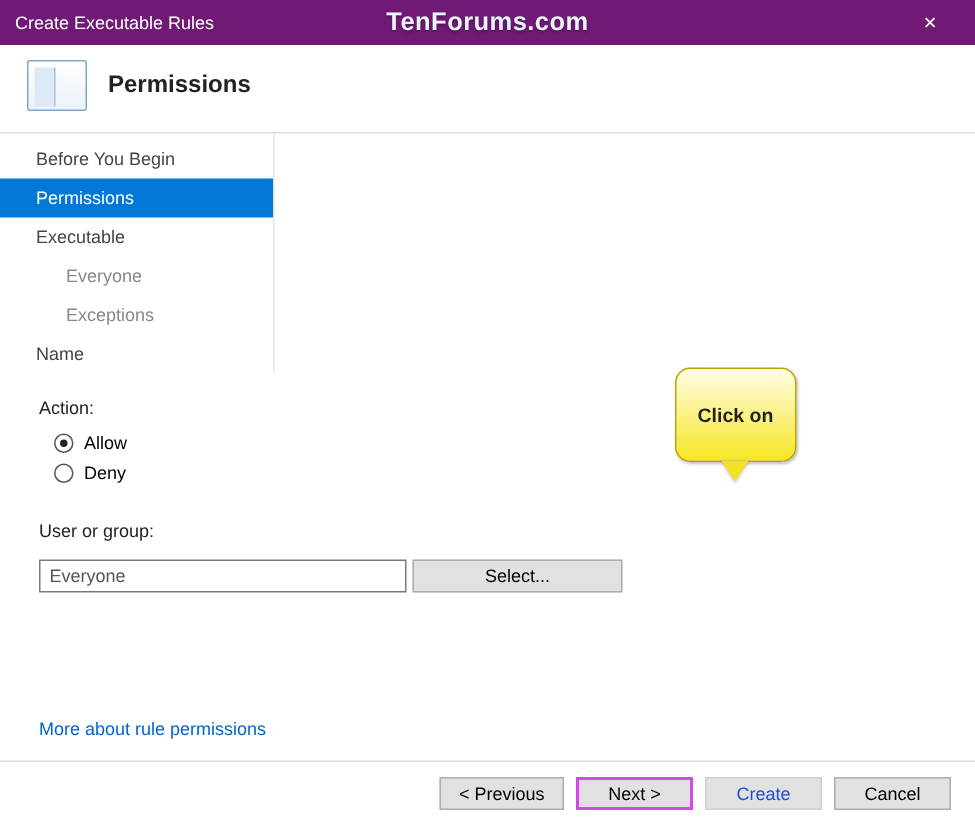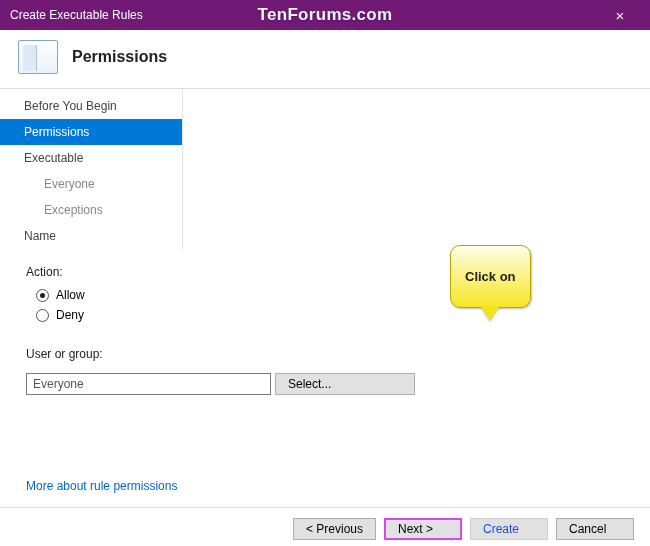--- a/index.html
+++ b/index.html
@@ -152,20 +152,21 @@
     line-height: 14px;
     max-width: 245px;
   }
   .btn {
     border: 1px solid #adadad;
     background: #e1e1e1;
     padding: 0 12px;
     font-size: 12px;
     height: 22px;
     line-height: 20px;
+    text-align: center;
     cursor: pointer;
     min-width: 78px;
   }
   .btn.wide { min-width: 140px; }
   .btn.default {
     border: 2px solid #d946ef;
     background: #e1e1e1;
     line-height: 18px;
   }
   .btn.disabled {

